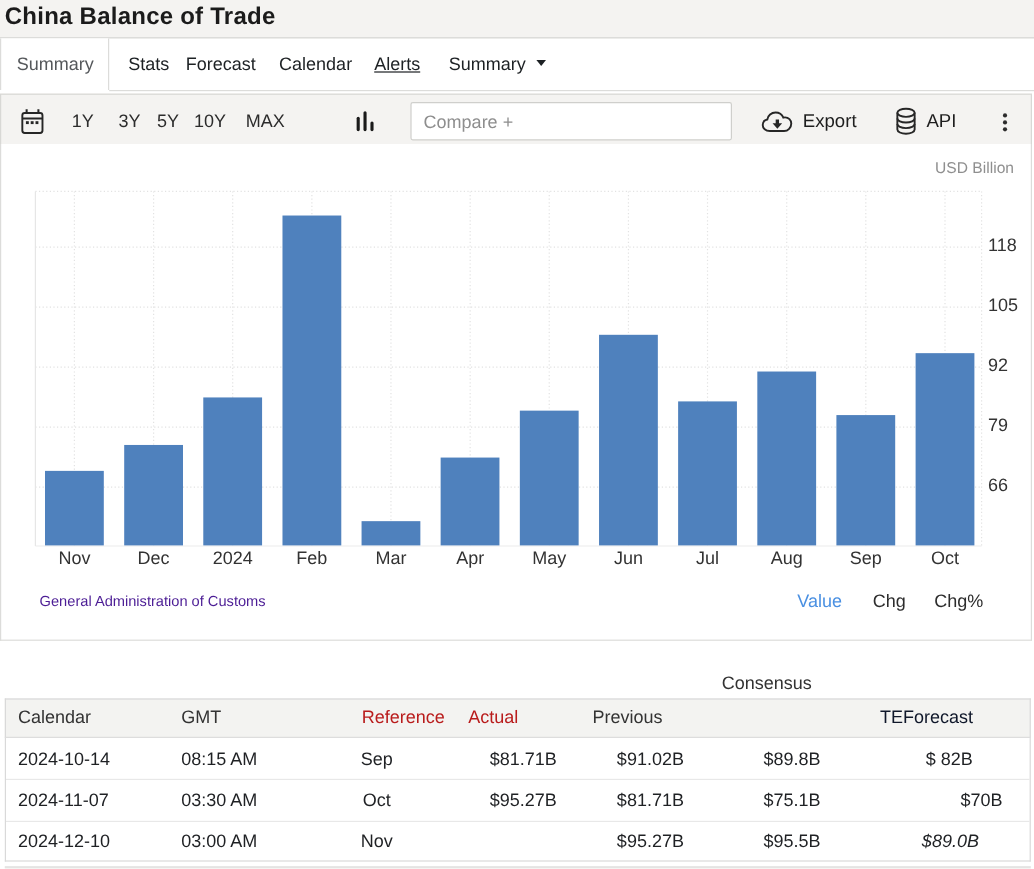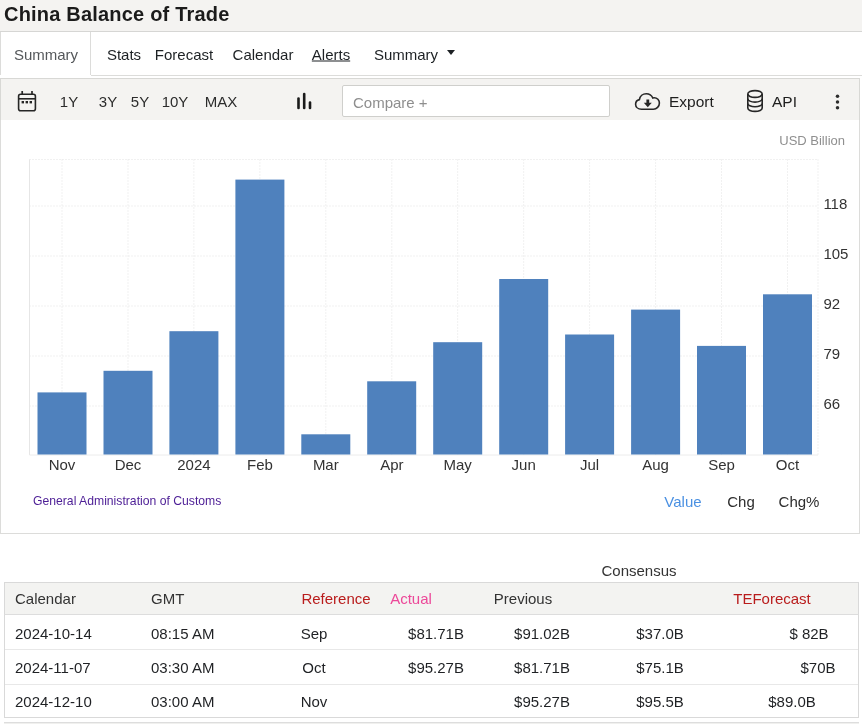--- a/index.html
+++ b/index.html
@@ -155,39 +155,39 @@
 
   <div class="abs" id="thead"></div>
   <div class="abs" style="left:4px;top:615px;width:855px;height:103px;border:1px solid #d9d9d9;border-top:none;box-sizing:border-box;"></div>
   <div class="abs rowline" style="top:649px;"></div>
   <div class="abs rowline" style="top:683.5px;"></div>
   <div class="abs" id="botline"></div>
 
   <div class="abs lc tcell" style="left:15px;top:598px;color:#333;">Calendar</div>
   <div class="abs lc tcell" style="left:151px;top:598px;color:#333;">GMT</div>
   <div class="abs cc tcell" style="left:303px;top:598px;color:#b91c1c;margin-left:33px;">Reference</div>
-  <div class="abs cc tcell" style="left:411px;top:598px;color:#ec4899;">Actual</div>
+  <div class="abs cc tcell" style="left:411px;top:598px;color:#b91c1c;">Actual</div>
   <div class="abs cc tcell" style="left:523px;top:598px;color:#333;">Previous</div>
   <div class="abs cc tcell" style="left:639px;top:570px;color:#333;">Consensus</div>
-  <div class="abs cc tcell" style="left:772px;top:598px;color:#b91c1c;">TEForecast</div>
+  <div class="abs cc tcell" style="left:772px;top:598px;color:#0f172a;">TEForecast</div>
 
   <div class="abs lc tcell" style="left:15px;top:632.5px;">2024-10-14</div>
   <div class="abs lc tcell" style="left:151px;top:632.5px;">08:15 AM</div>
   <div class="abs cc tcell" style="left:314px;top:632.5px;">Sep</div>
   <div class="abs cc tcell" style="left:436px;top:632.5px;">$81.71B</div>
   <div class="abs cc tcell" style="left:542px;top:632.5px;">$91.02B</div>
-  <div class="abs cc tcell" style="left:660px;top:632.5px;">$37.0B</div>
-  <div class="abs cc tcell" style="left:791px;top:632.5px;margin-left:18px;">$ 82B</div>
+  <div class="abs cc tcell" style="left:660px;top:632.5px;">$89.8B</div>
+  <div class="abs cc tcell" style="left:791px;top:632.5px;">$ 82B</div>
 
   <div class="abs lc tcell" style="left:15px;top:666.5px;">2024-11-07</div>
   <div class="abs lc tcell" style="left:151px;top:666.5px;">03:30 AM</div>
   <div class="abs cc tcell" style="left:314px;top:666.5px;">Oct</div>
   <div class="abs cc tcell" style="left:436px;top:666.5px;">$95.27B</div>
   <div class="abs cc tcell" style="left:542px;top:666.5px;">$81.71B</div>
   <div class="abs cc tcell" style="left:660px;top:666.5px;">$75.1B</div>
   <div class="abs cc tcell" style="left:792px;top:666.5px;margin-left:26px;">$70B</div>
 
   <div class="abs lc tcell" style="left:15px;top:701px;">2024-12-10</div>
   <div class="abs lc tcell" style="left:151px;top:701px;">03:00 AM</div>
   <div class="abs cc tcell" style="left:314px;top:701px;">Nov</div>
   <div class="abs cc tcell" style="left:542px;top:701px;">$95.27B</div>
   <div class="abs cc tcell" style="left:660px;top:701px;">$95.5B</div>
-  <div class="abs cc tcell" style="left:792px;top:701px;">$89.0B</div>
+  <div class="abs cc tcell" style="left:792px;top:701px;font-style:italic;">$89.0B</div>
 
 </body></html>

